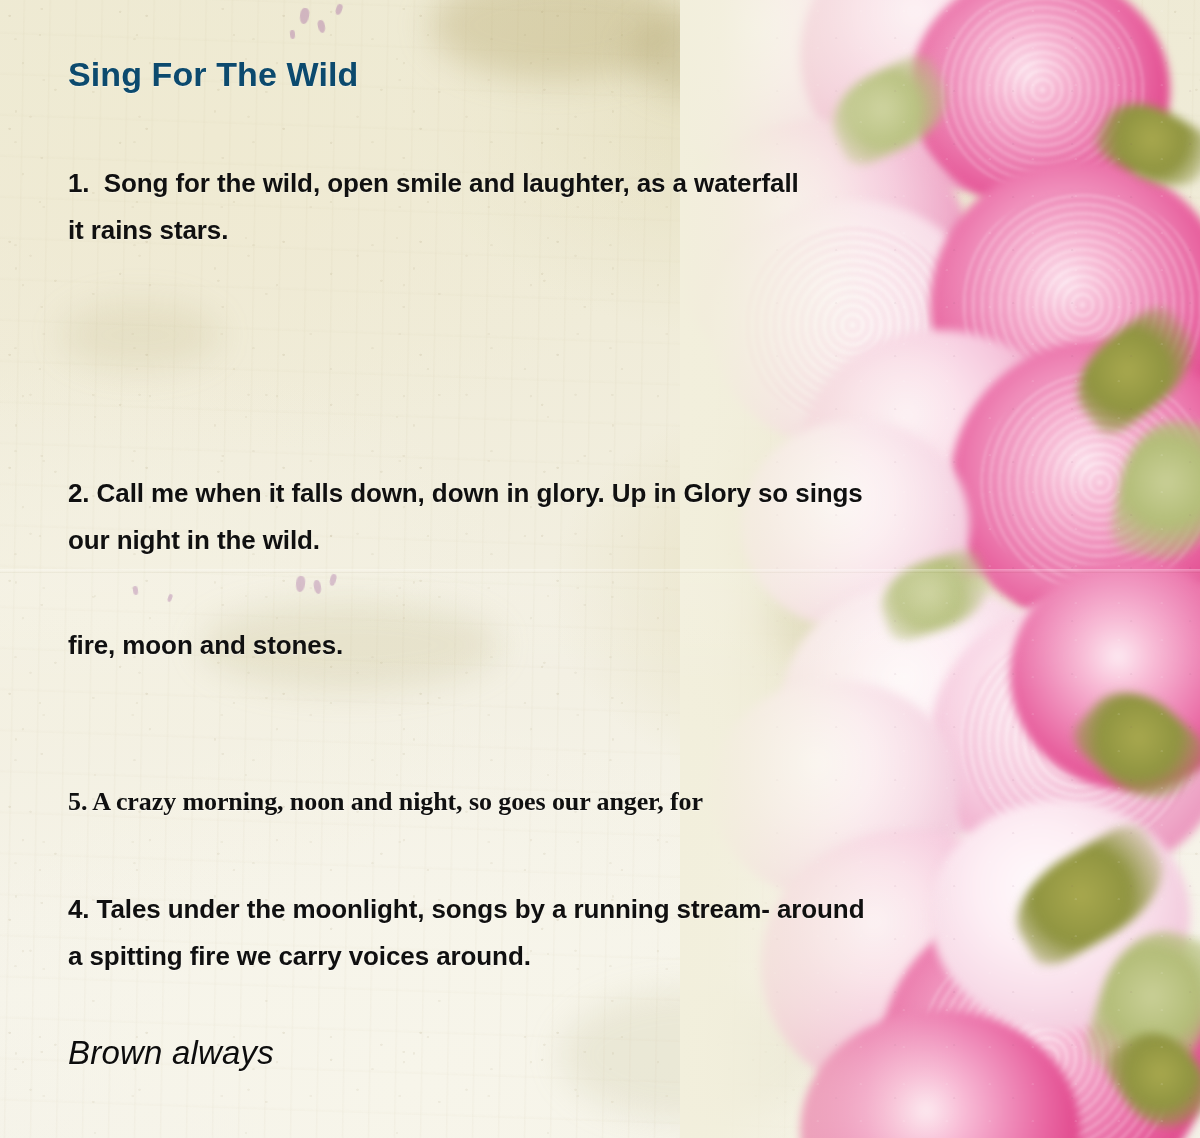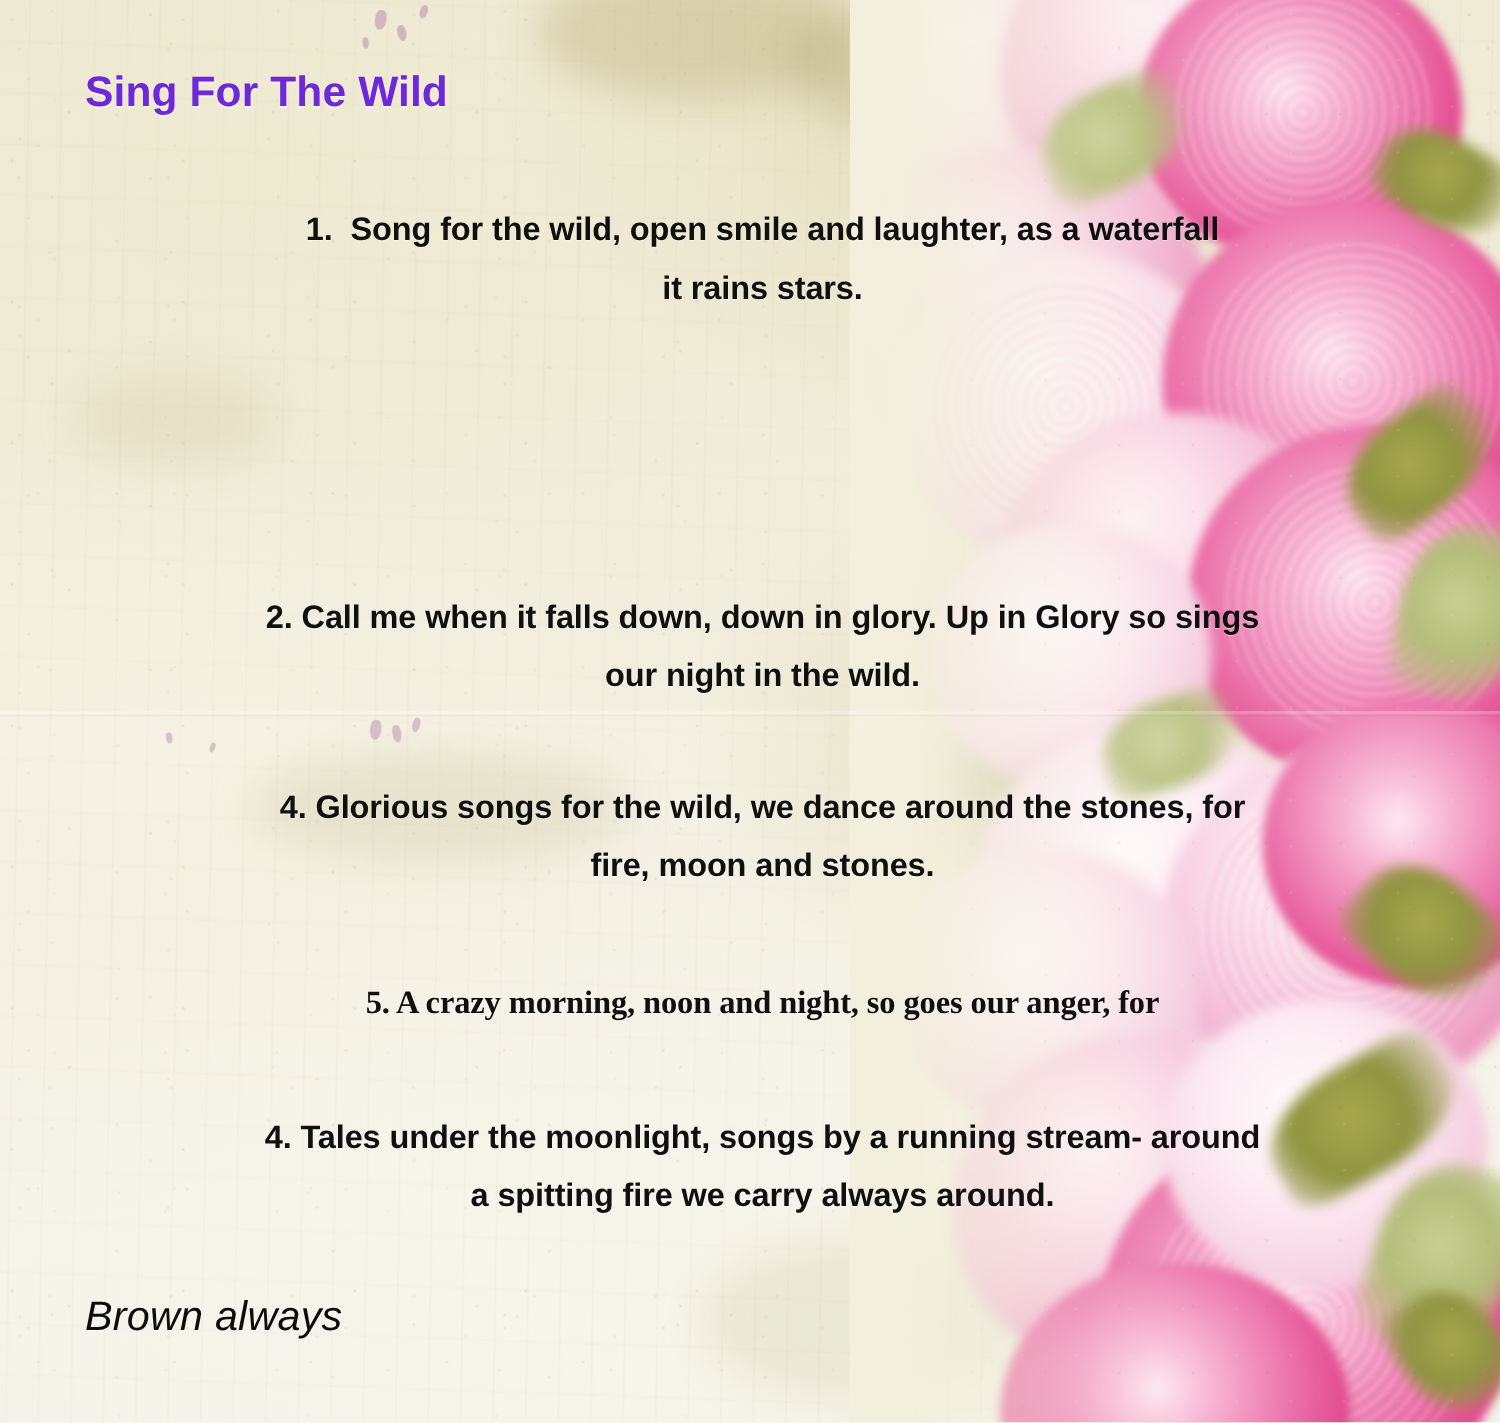--- a/index.html
+++ b/index.html
@@ -197,30 +197,29 @@
     width:1200px; height:1138px;
   }
 
   .poem-title {
     position:absolute;
     left:68px;
     top:55px;
     font-size:34px;
     font-weight:bold;
     letter-spacing:.1px;
-    color:#6d28d9;
+    color:#0c4a6e;
     white-space:pre;
     text-shadow:0 1px 1px rgba(255,255,255,.45);
   }
 
   .stanza {
     position:absolute;
-    left:80px;
+    left:68px;
     width:1060px;
-    text-align:center;
   }
   .poem-line {
     font-size:26px;
     font-weight:bold;
     line-height:47px;
     color:#101010;
     white-space:pre;
     letter-spacing:-.1px;
     text-shadow:0 1px 1px rgba(255,255,255,.4);
   }
@@ -324,29 +323,28 @@
       <div class="poem-line">it rains stars.</div>
     </div>
 
 
     <div class="stanza stanza-3">
       <div class="poem-line">2. Call me when it falls down, down in glory. Up in Glory so sings</div>
       <div class="poem-line">our night in the wild.</div>
     </div>
 
     <div class="stanza stanza-4">
-      <div class="poem-line">4. Glorious songs for the wild, we dance around the stones, for</div>
       <div class="poem-line">fire, moon and stones.</div>
     </div>
 
     <div class="stanza stanza-5">
       <div class="poem-line">5. A crazy morning, noon and night, so goes our anger, for</div>
     </div>
 
     <div class="stanza stanza-6">
       <div class="poem-line">4. Tales under the moonlight, songs by a running stream- around</div>
-      <div class="poem-line">a spitting fire we carry always around.</div>
+      <div class="poem-line">a spitting fire we carry voices around.</div>
     </div>
 
     <div class="poem-author">Brown always</div>
 
   </div>
 </div>
 
 </body></html>

